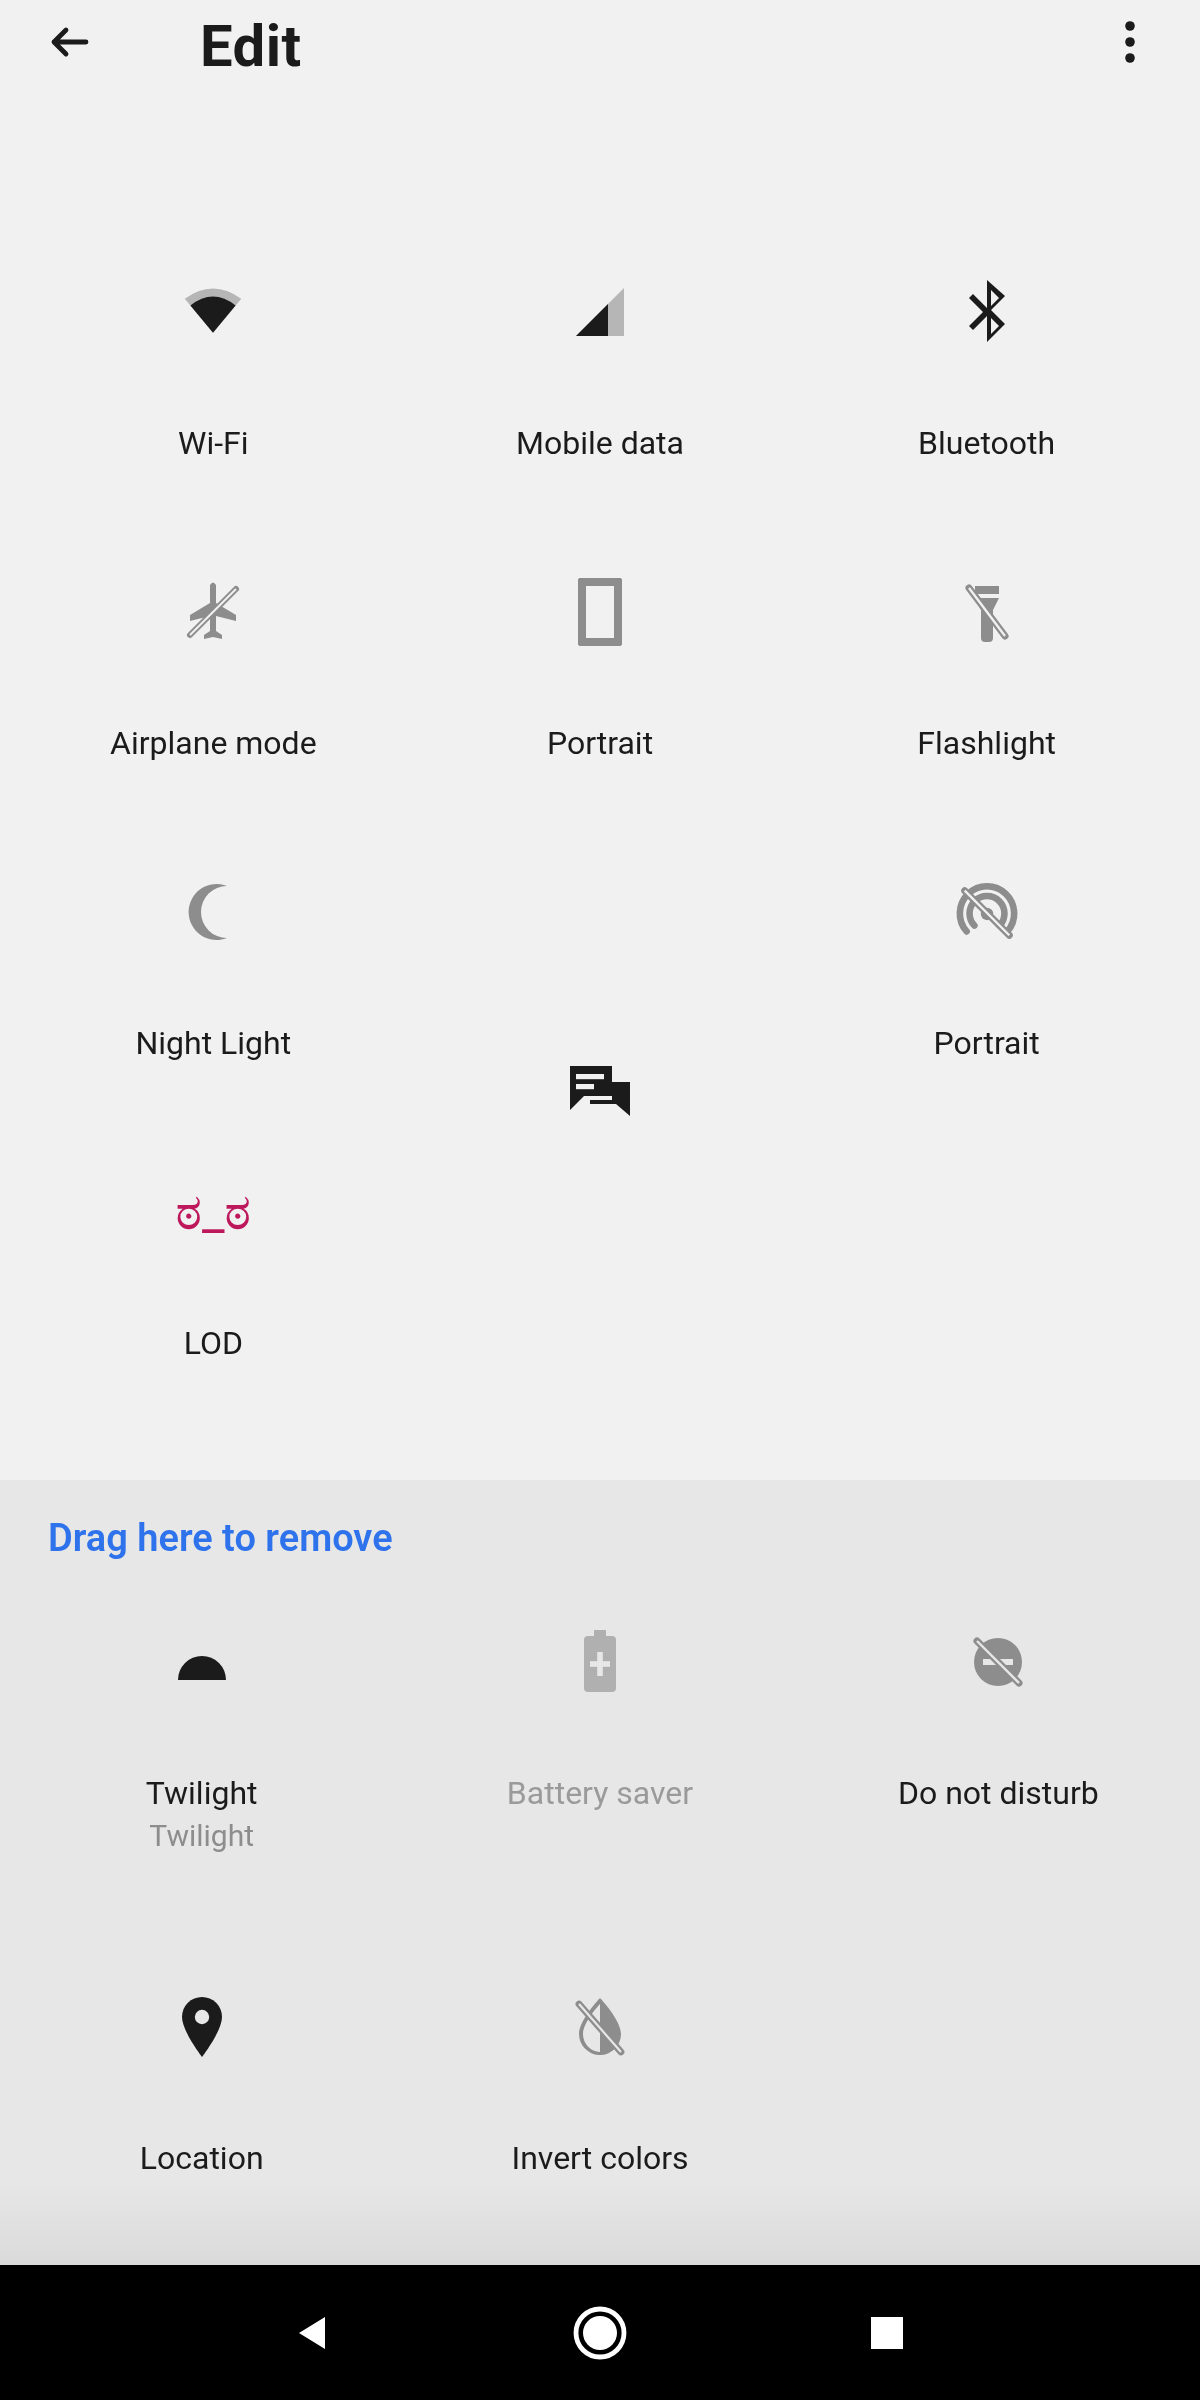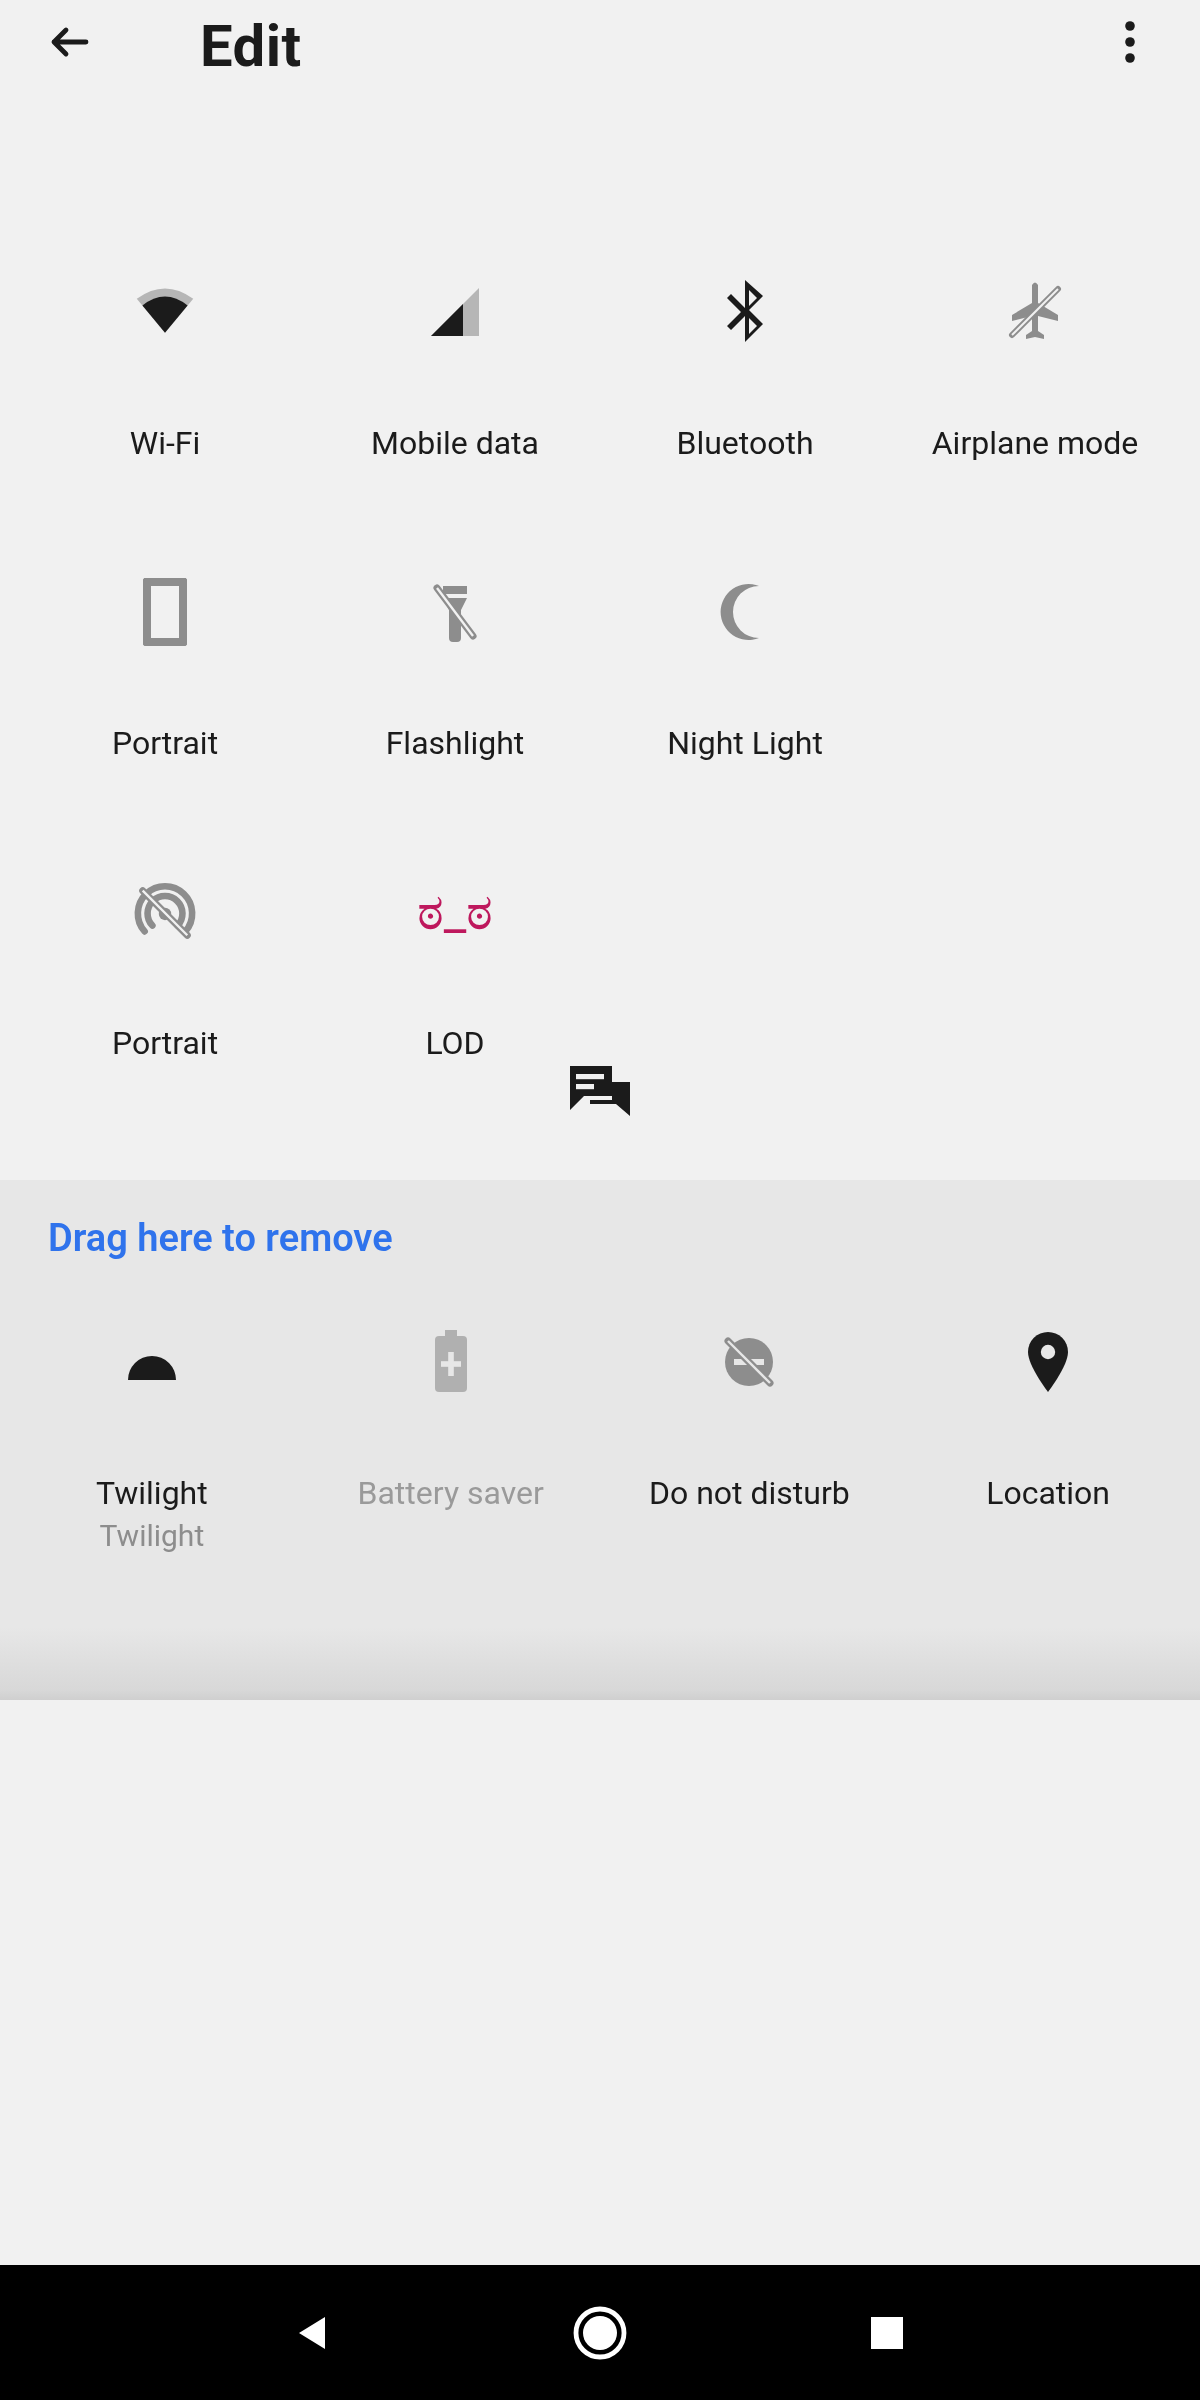--- a/index.html
+++ b/index.html
@@ -36,21 +36,21 @@
   }
   .appbar .more{
     margin-left:auto;
     width:60px;height:60px;
     display:flex;align-items:center;justify-content:center;
   }
 
   
   .tiles{
     display:grid;
-    grid-template-columns:repeat(4,1fr);
+    grid-template-columns:repeat(3,1fr);
     row-gap:0;
     padding:0 20px 40px 20px;
   }
   .tile{
     height:300px;
     display:flex;flex-direction:column;
     align-items:center;justify-content:flex-start;
     padding-top:40px;
   }
   .tile .icon{
@@ -271,20 +271,31 @@
     <div class="tile" style="height:260px">
       <div class="icon">
         <svg width="44" height="60" viewBox="0 0 22 30">
           <path fill="#1b1b1b" d="M11 30 C11 30 1 17 1 10 A10 10 0 0 1 21 10 C21 17 11 30 11 30 Z"></path>
           <circle cx="11" cy="10" r="3.6" fill="#e7e7e7"></circle>
         </svg>
       </div>
       <div class="label">Location</div>
     </div>
 
+    <div class="tile" style="height:260px">
+      <div class="icon">
+        <svg width="54" height="62" viewBox="0 0 27 31">
+          <path fill="#8d8d8d" d="M13.5 1 C13.5 1 24 12 24 19 A10.5 10.5 0 0 1 3 19 C3 12 13.5 1 13.5 1 Z"></path>
+          <path fill="#e7e7e7" d="M13.5 4 L13.5 28 A9 9 0 0 1 5 19 C5 13 13.5 4 13.5 4 Z"></path>
+          <line x1="3" y1="4" x2="24" y2="28" stroke="#8d8d8d" stroke-width="3.4" stroke-linecap="round"></line>
+          <line x1="3" y1="4" x2="24" y2="28" stroke="#e7e7e7" stroke-width="1.1"></line>
+        </svg>
+      </div>
+      <div class="label">Invert colors</div>
+    </div>
 
   </div>
 </div>
 
 <div class="navbar">
   <div class="navbtn">
     <svg width="40" height="40" viewBox="0 0 20 20">
       <path fill="#fff" d="M16 2 L16 18 L3 10 Z"></path>
     </svg>
   </div>

